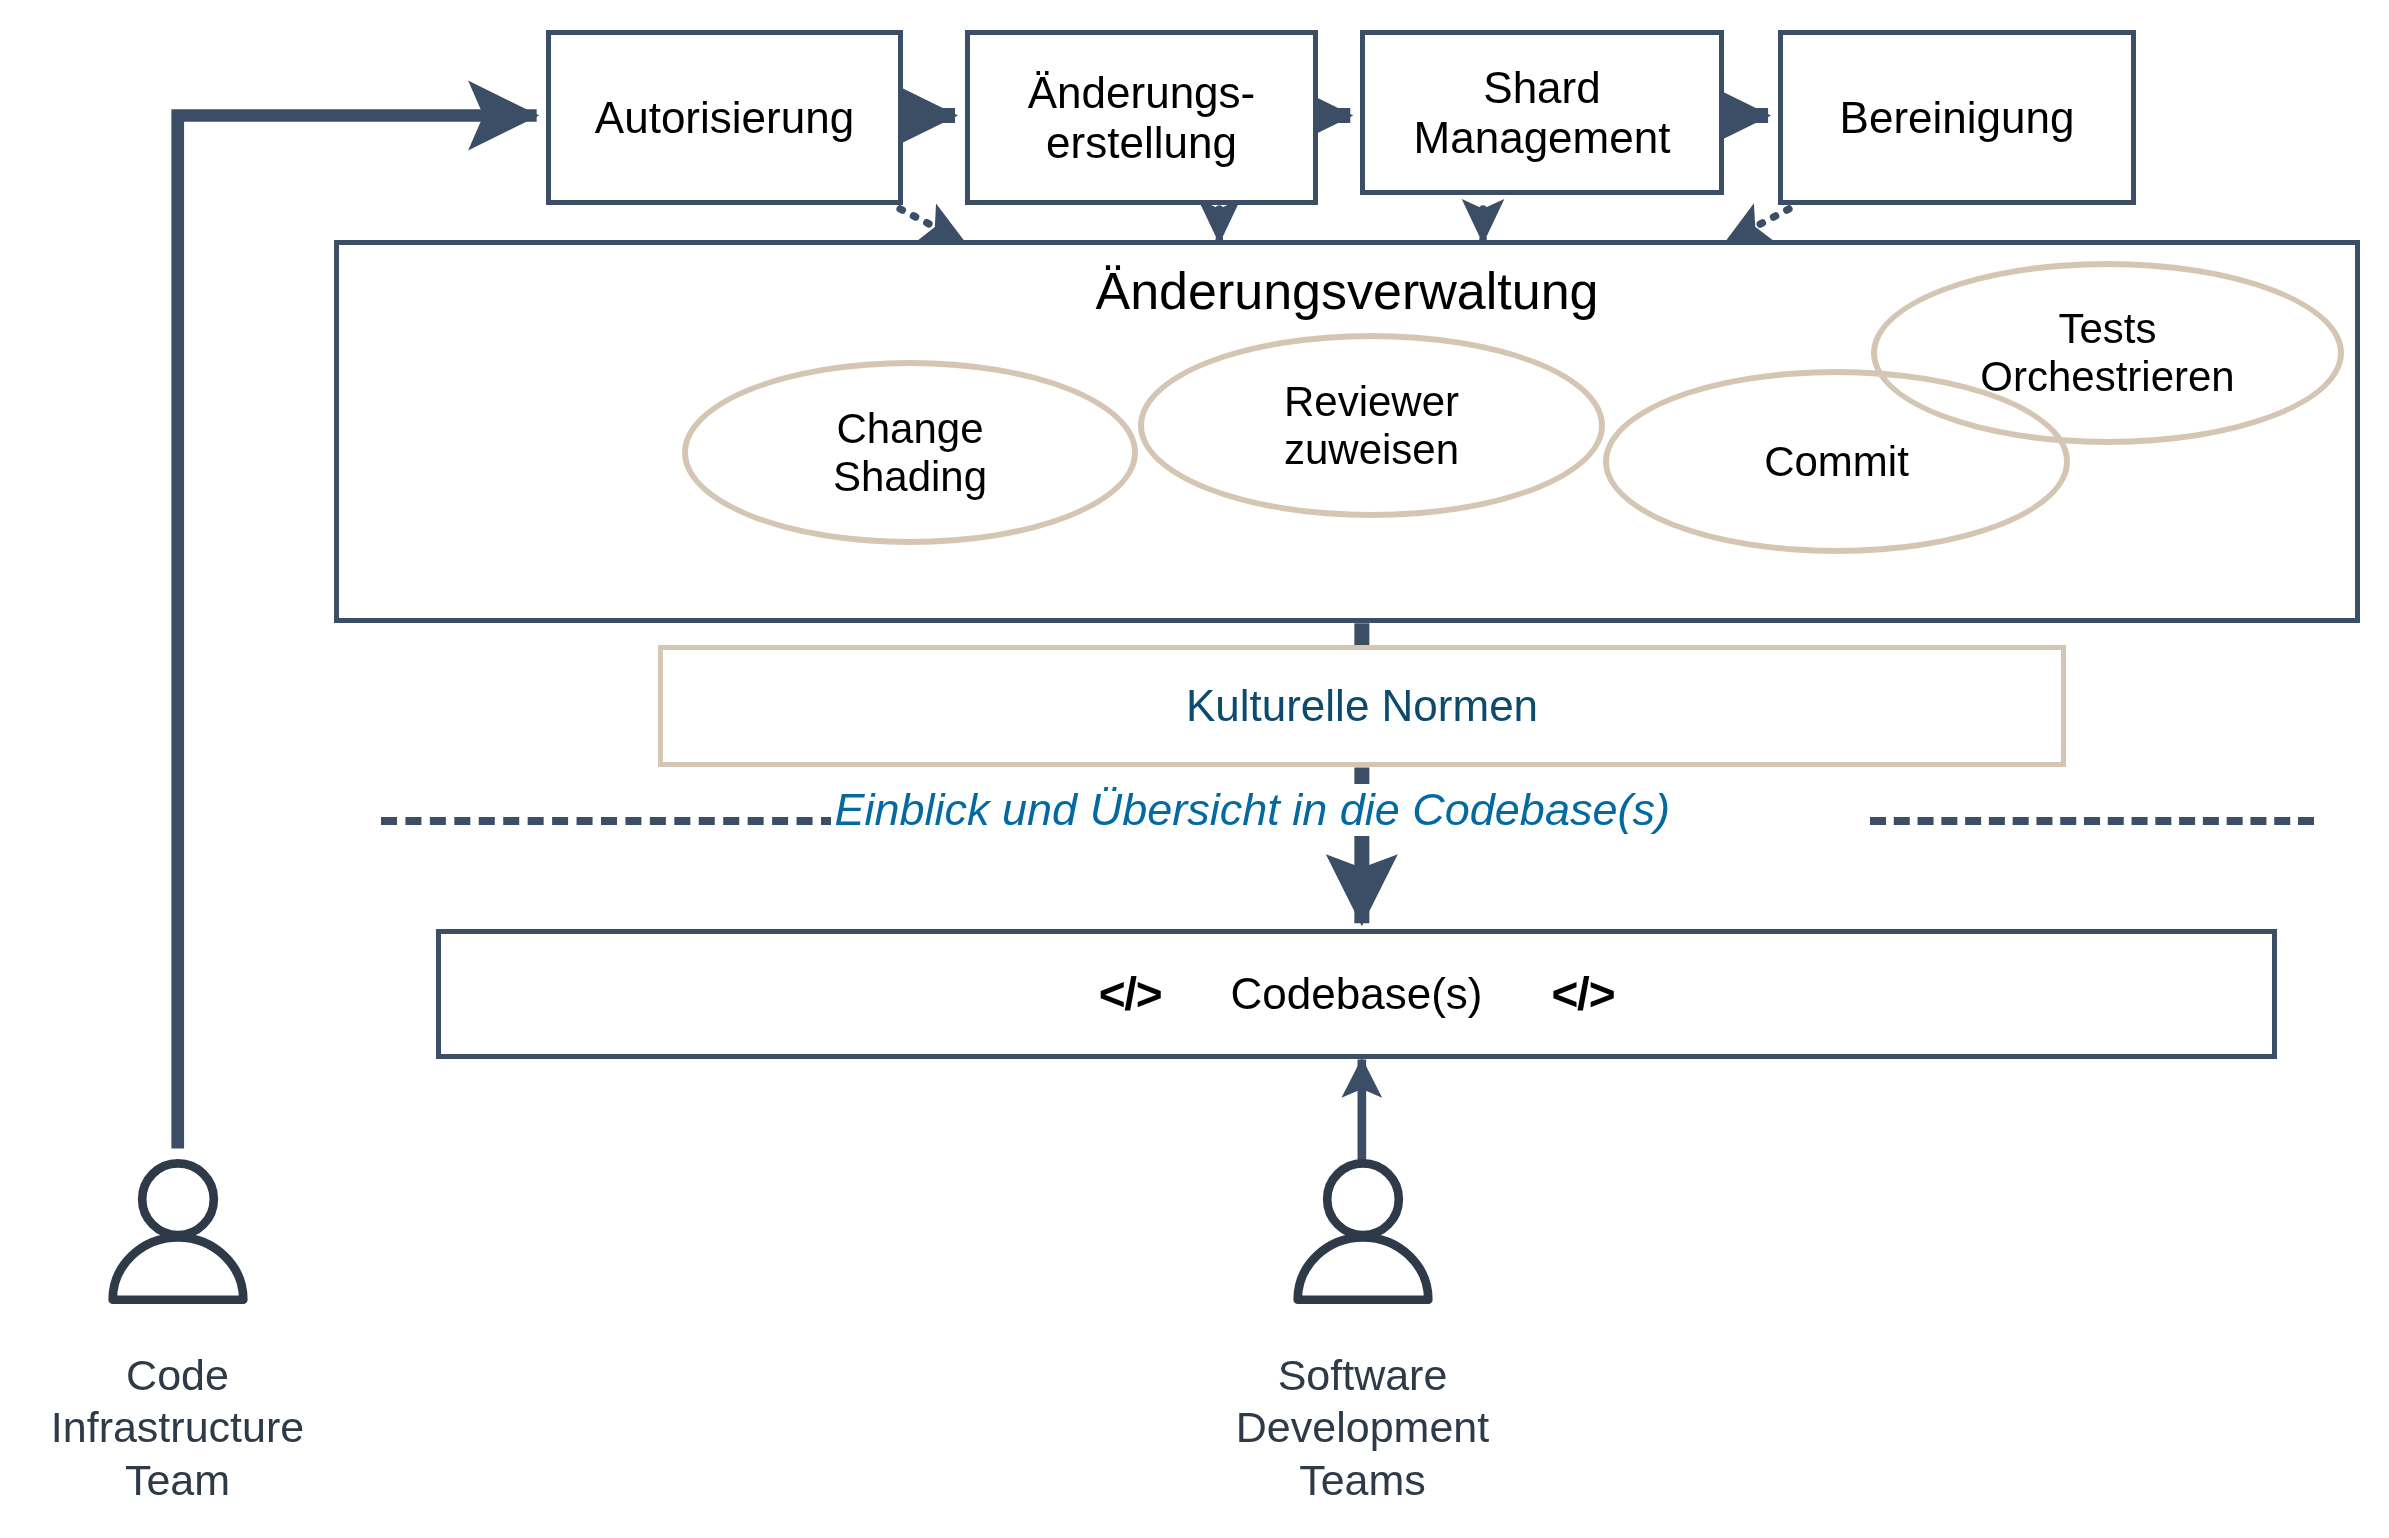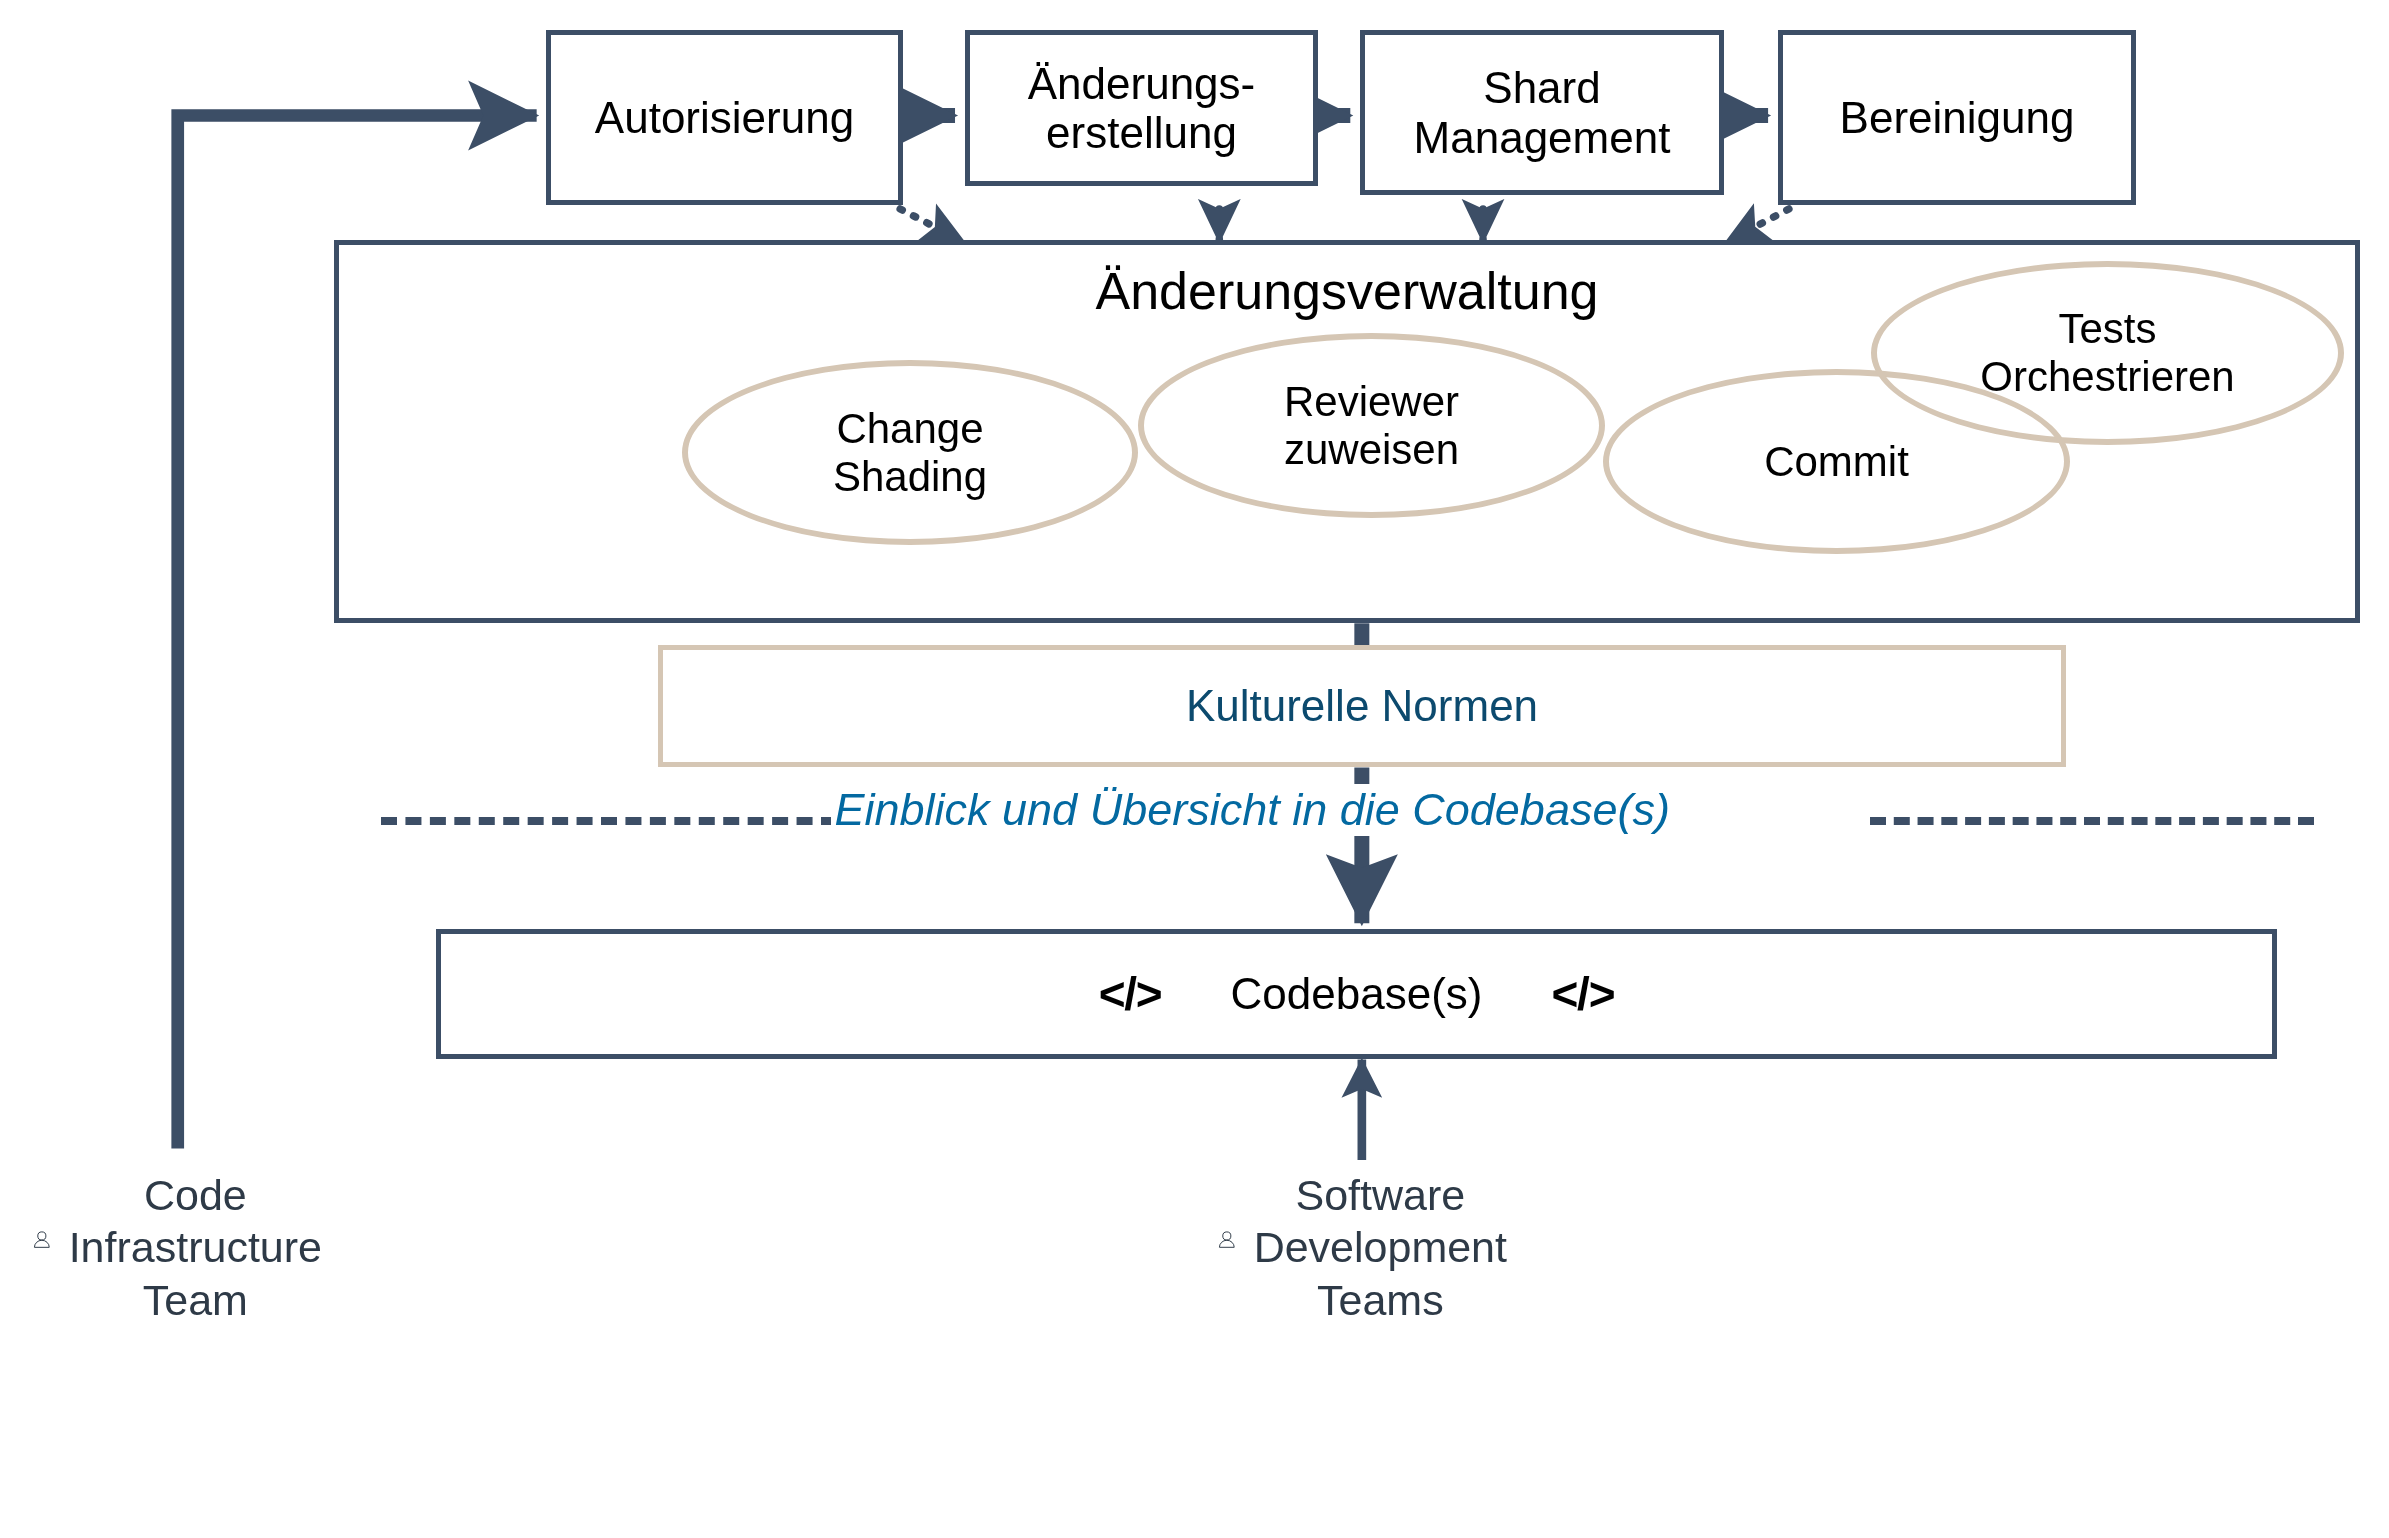--- a/index.html
+++ b/index.html
@@ -24,21 +24,21 @@
         display:flex;align-items:center;justify-content:center;font-size:44px;color:#0c4a6e;}
 
   .cb-box{position:absolute;box-sizing:border-box;border:5.2px solid #3C4E66;background:#fff;
         display:flex;align-items:center;justify-content:center;gap:69px;font-size:44px;color:#000;}
   .cb-code{font-weight:bold;font-size:46px;letter-spacing:-1.2px;}
 
   .dashline{position:absolute;height:0;border-top:8px dashed #3C4E66;}
   .dashlabel{position:absolute;font-style:italic;font-size:45px;background:#fff;padding:0 3.5px;
         white-space:nowrap;color:#0369a1;}
 
-  .actor{position:absolute;display:flex;flex-direction:row;align-items:center;gap:18px;}
+  .actor{position:absolute;display:flex;flex-direction:column;align-items:center;gap:18px;}
   .actor-label{margin-top:15px;text-align:center;font-size:43px;line-height:1.22;color:#2E3A47;}
 </style>
 </head>
 <body>
 
 <div class="stage">
 
   <svg class="layer" viewBox="0 0 4140 2665" xmlns="http://www.w3.org/2000/svg">
     <defs>
       <marker id="arrThickR" markerWidth="6" markerHeight="6" refX="5.4" refY="3" orient="auto" markerUnits="strokeWidth">
@@ -92,21 +92,21 @@
 
     <g>
       <path d="M2360,2010 L2360,1836" fill="none" stroke="#3C4E66" stroke-width="15" marker-end="url(#arrThinUp)"></path>
     </g>
   </svg>
 
   <div class="pbox" style="left:546px;top:30px;width:357px;height:175px;">
     <span style="white-space:pre-line;">Autorisierung</span>
   </div>
 
-  <div class="pbox" style="left:965px;top:30px;width:353px;height:156px;">
+  <div class="pbox" style="left:965px;top:30px;width:353px;height:175px;">
     <span style="white-space:pre-line;">Änderungs-
 erstellung</span>
   </div>
 
   <div class="pbox" style="left:1360px;top:30px;width:364px;height:165px;align-items:center;">
     <span style="white-space:pre-line;">Shard
 Management</span>
   </div>
 
   <div class="pbox" style="left:1778px;top:30px;width:358px;height:175px;">

